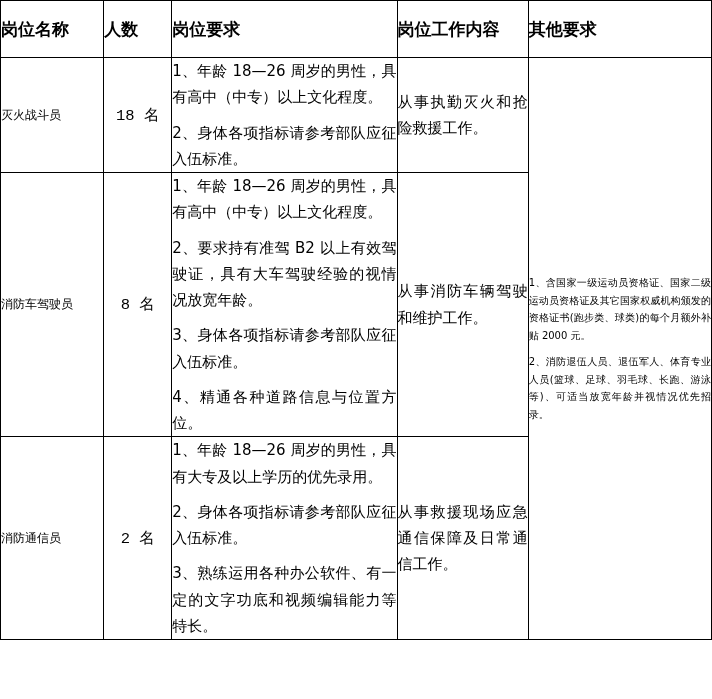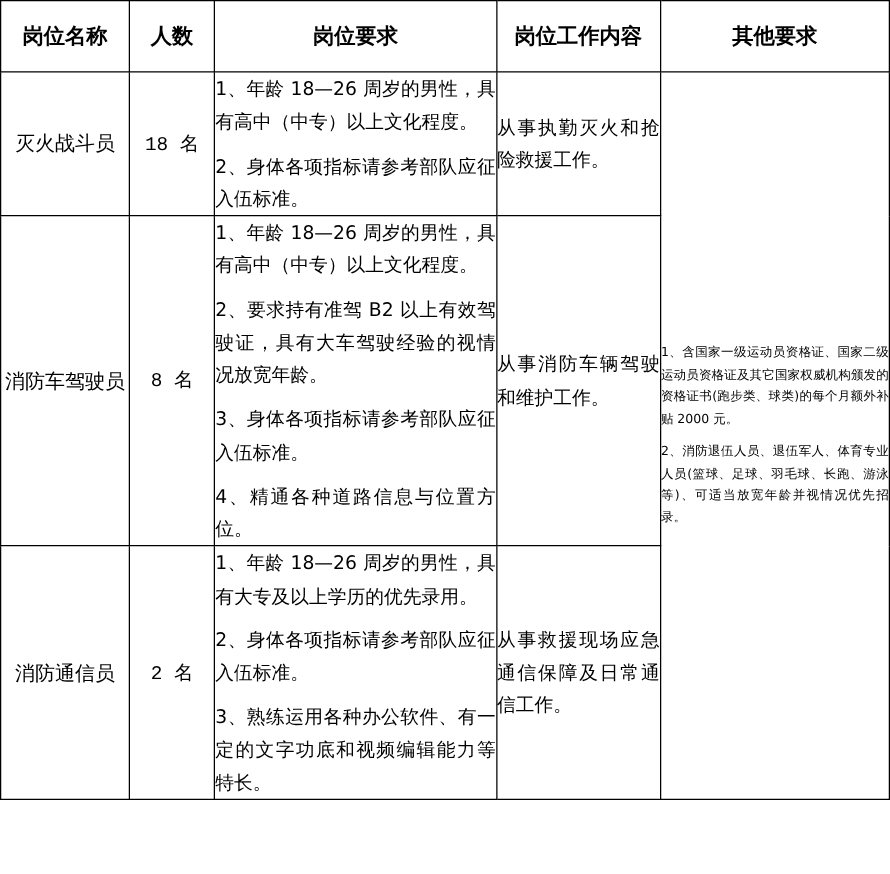--- a/index.html
+++ b/index.html
@@ -21,28 +21,28 @@
   }
   table.job-table th,
   table.job-table td {
     border: 1px solid #000000;
     vertical-align: middle;
     padding: 0;
   }
   th.head-cell {
     font-size: 17px;
     font-weight: bold;
-    text-align: center;
+    text-align: left;
     height: 56px;
     line-height: 1.35;
     padding: 4px 6px;
   }
   td.name-cell {
-    text-align: center;
-    font-size: 16px;
+    text-align: left;
+    font-size: 12px;
     line-height: 1.7;
     padding: 6px 4px;
   }
   td.count-cell {
     text-align: center;
     font-size: 15.5px;
     padding: 6px 4px;
     font-family: Liberation Mono, monospace;
   }
   td.req-cell {

